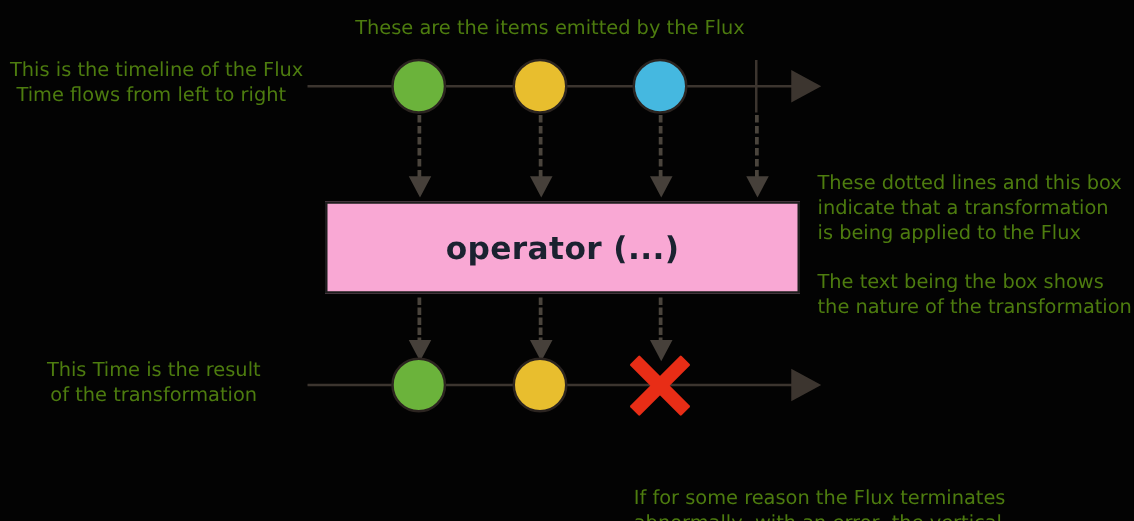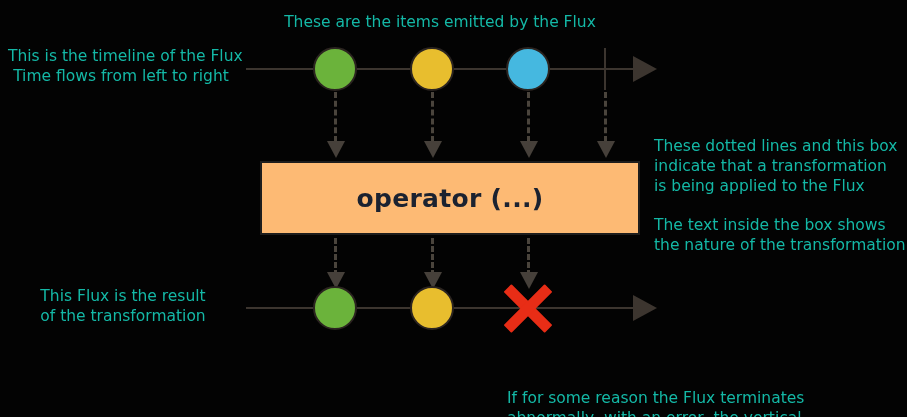--- a/index.html
+++ b/index.html
@@ -13,21 +13,21 @@
   }
   #stage {
     position: relative;
     width: 907px;
     height: 417px;
     background: #030303;
     overflow: hidden;
   }
   .note {
     position: absolute;
-    color: #14b8a6;
+    color: #4d7c0f;
     font-family: "DejaVu Sans", "Liberation Sans", sans-serif;
     font-size: 15.5px;
     line-height: 20px;
     white-space: pre;
     letter-spacing: 0px;
   }
   .note.center { text-align: center; }
   .note.right  { text-align: center; }
   .note.left   { text-align: left; }
 
@@ -70,21 +70,21 @@
     position: absolute;
     width: 0; height: 0;
     border-left: 9px solid transparent;
     border-right: 9px solid transparent;
     border-top: 17px solid #46403a;
   }
 
   
   .operator-box {
     position: absolute;
-    background: #fdba74;
+    background: #f9a8d4;
     border: 2px solid #1d1d1d;
     box-sizing: border-box;
     display: flex;
     align-items: center;
     justify-content: center;
   }
   .operator-label {
     font-family: "DejaVu Sans", "Liberation Sans", sans-serif;
     font-size: 25px;
     font-weight: bold;
@@ -120,24 +120,24 @@
   <div class="note right" style="left:8px; top:46px; width:226px;">This is the timeline of the Flux
 Time flows from left to right</div>
 
   <div class="note center" style="left:282px; top:12px; width:316px;">These are the items emitted by the Flux</div>
 
 
   <div class="note left" style="left:654px; top:136px; width:246px;">These dotted lines and this box
 indicate that a transformation
 is being applied to the Flux</div>
 
-  <div class="note left" style="left:654px; top:215px; width:250px;">The text inside the box shows
+  <div class="note left" style="left:654px; top:215px; width:250px;">The text being the box shows
 the nature of the transformation</div>
 
-  <div class="note right" style="left:20px; top:286px; width:206px;">This Flux is the result
+  <div class="note right" style="left:20px; top:286px; width:206px;">This Time is the result
 of the transformation</div>
 
   <div class="note left" style="left:507px; top:348px; width:290px;margin-top:40px;">If for some reason the Flux terminates
 abnormally, with an error, the vertical
 line is replaced by an X</div>
 
   <div class="timeline-line" style="left:246px; top:68px; width:398px;"></div>
   <div class="arrow-head" style="left:633px; top:56px;"></div>
   <div class="complete-bar" style="left:604px; top:48px; height:42px;"></div>
 

